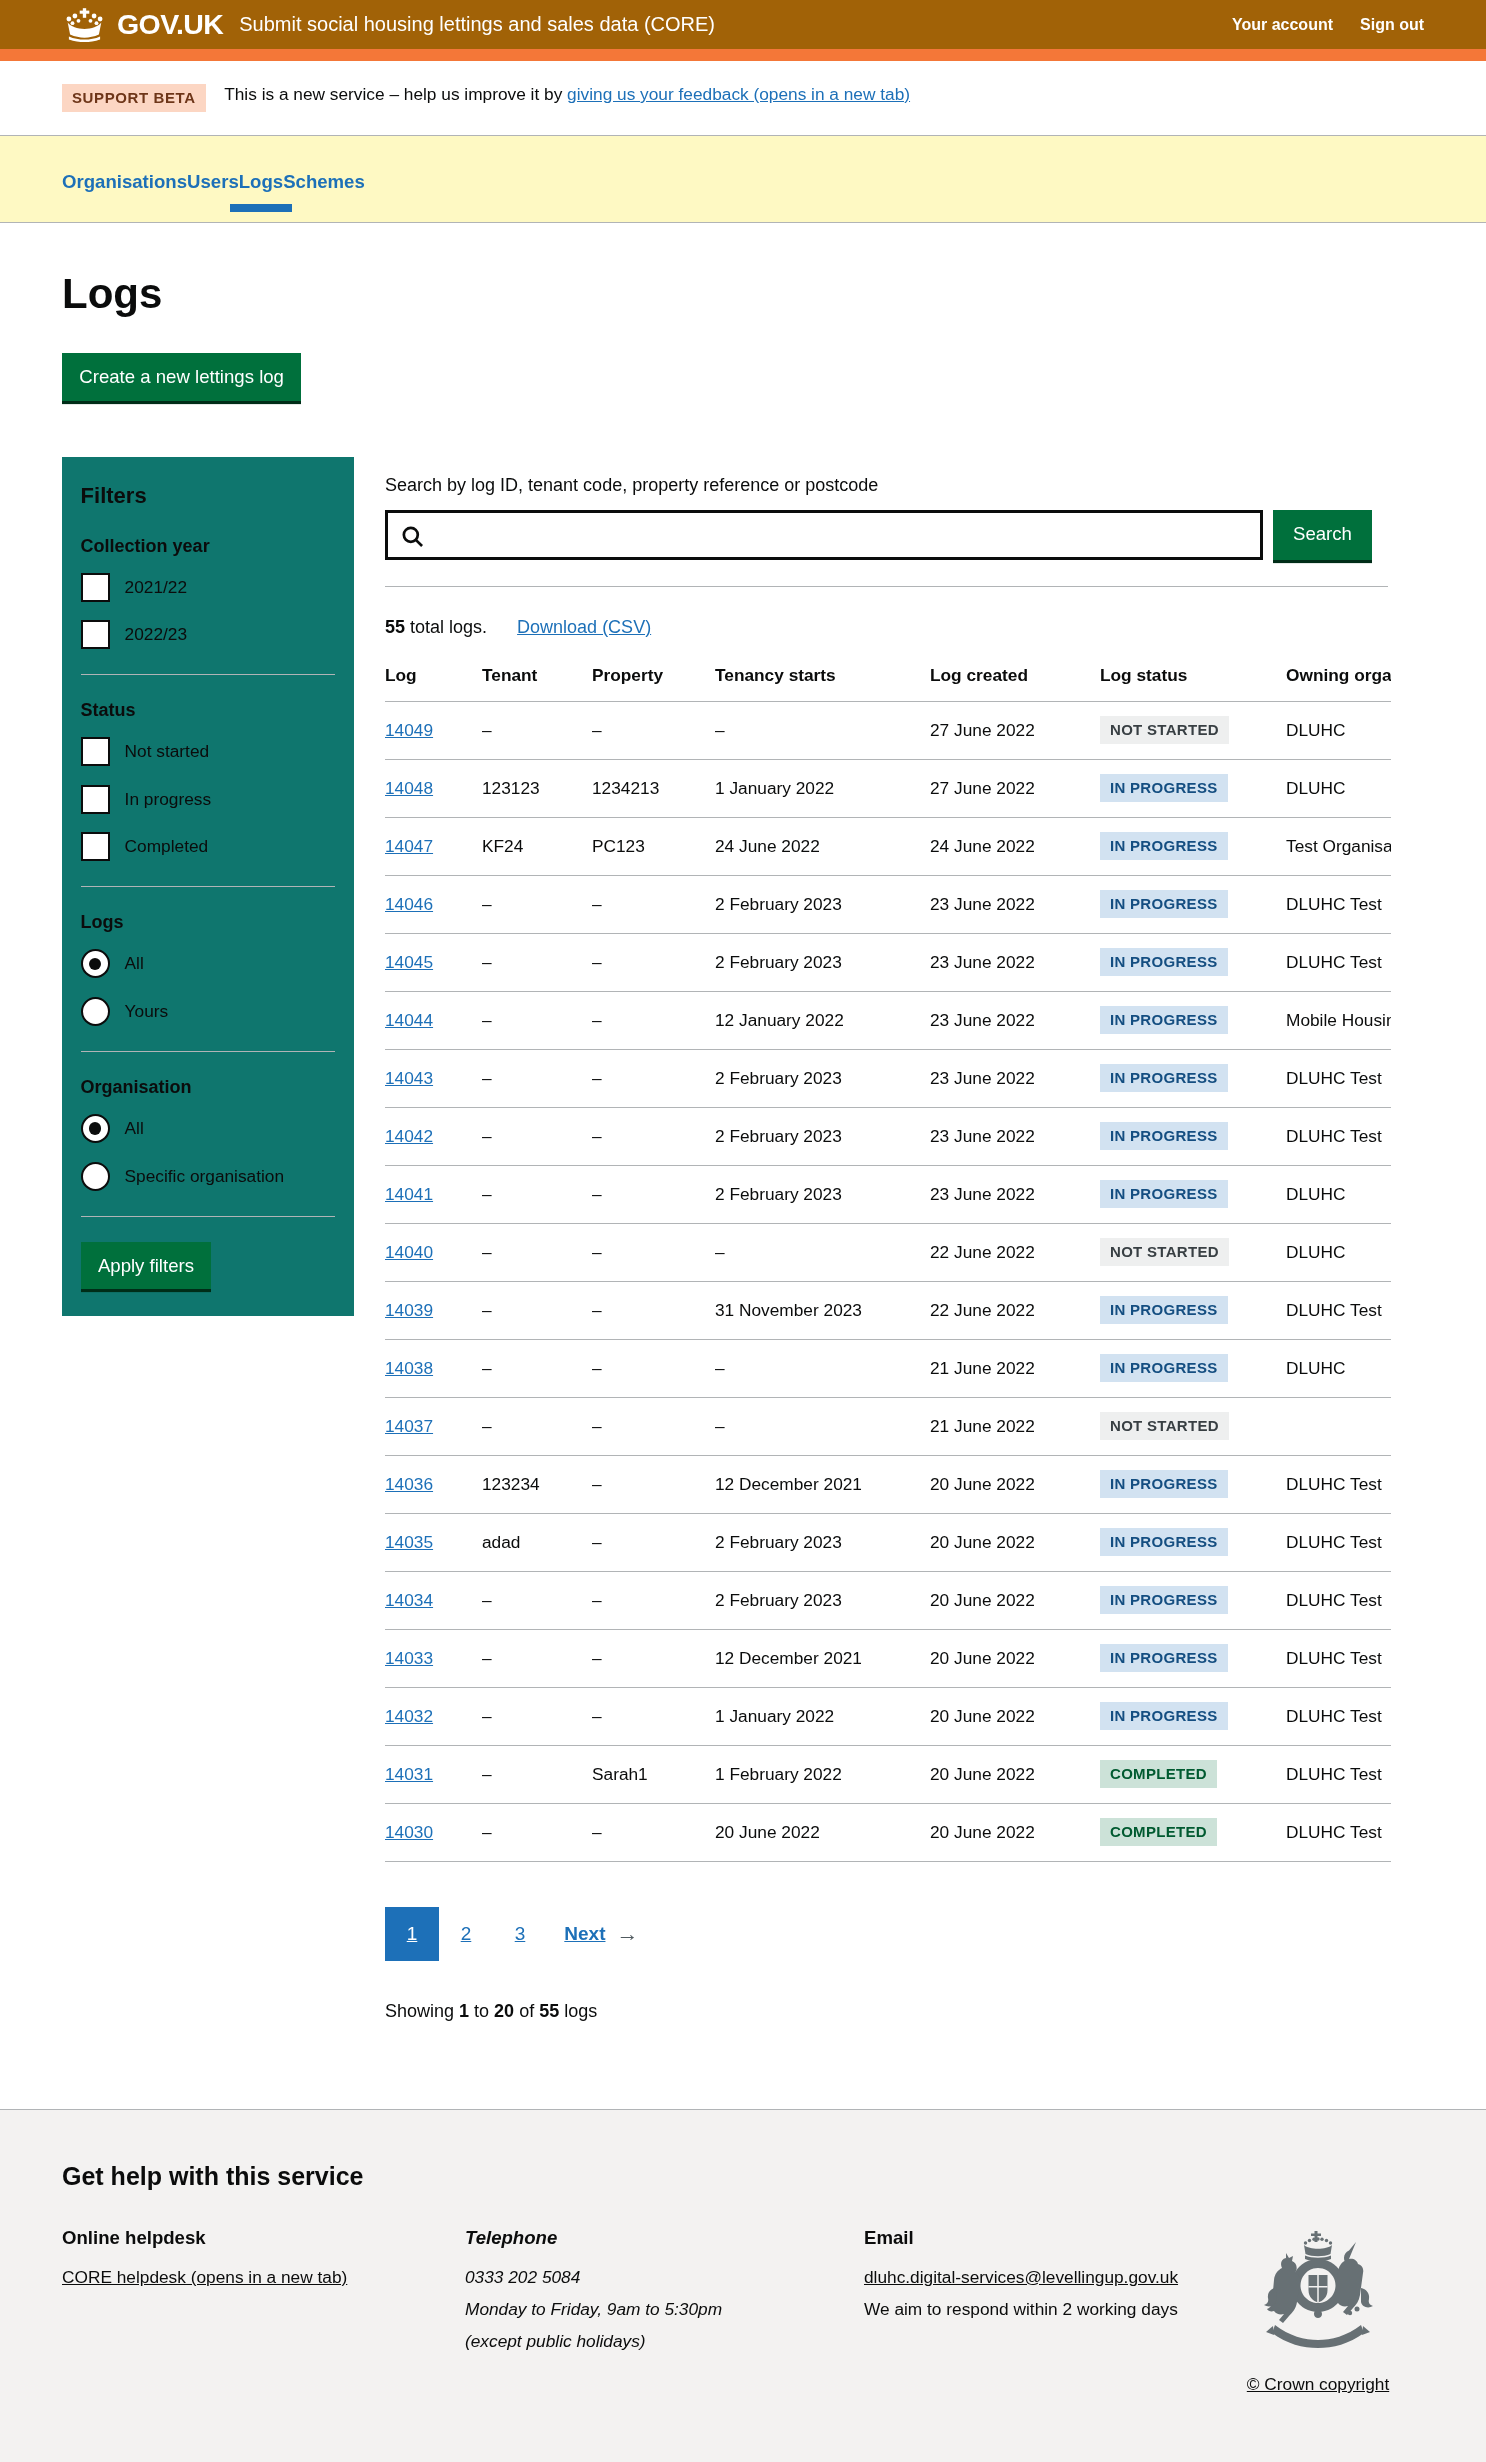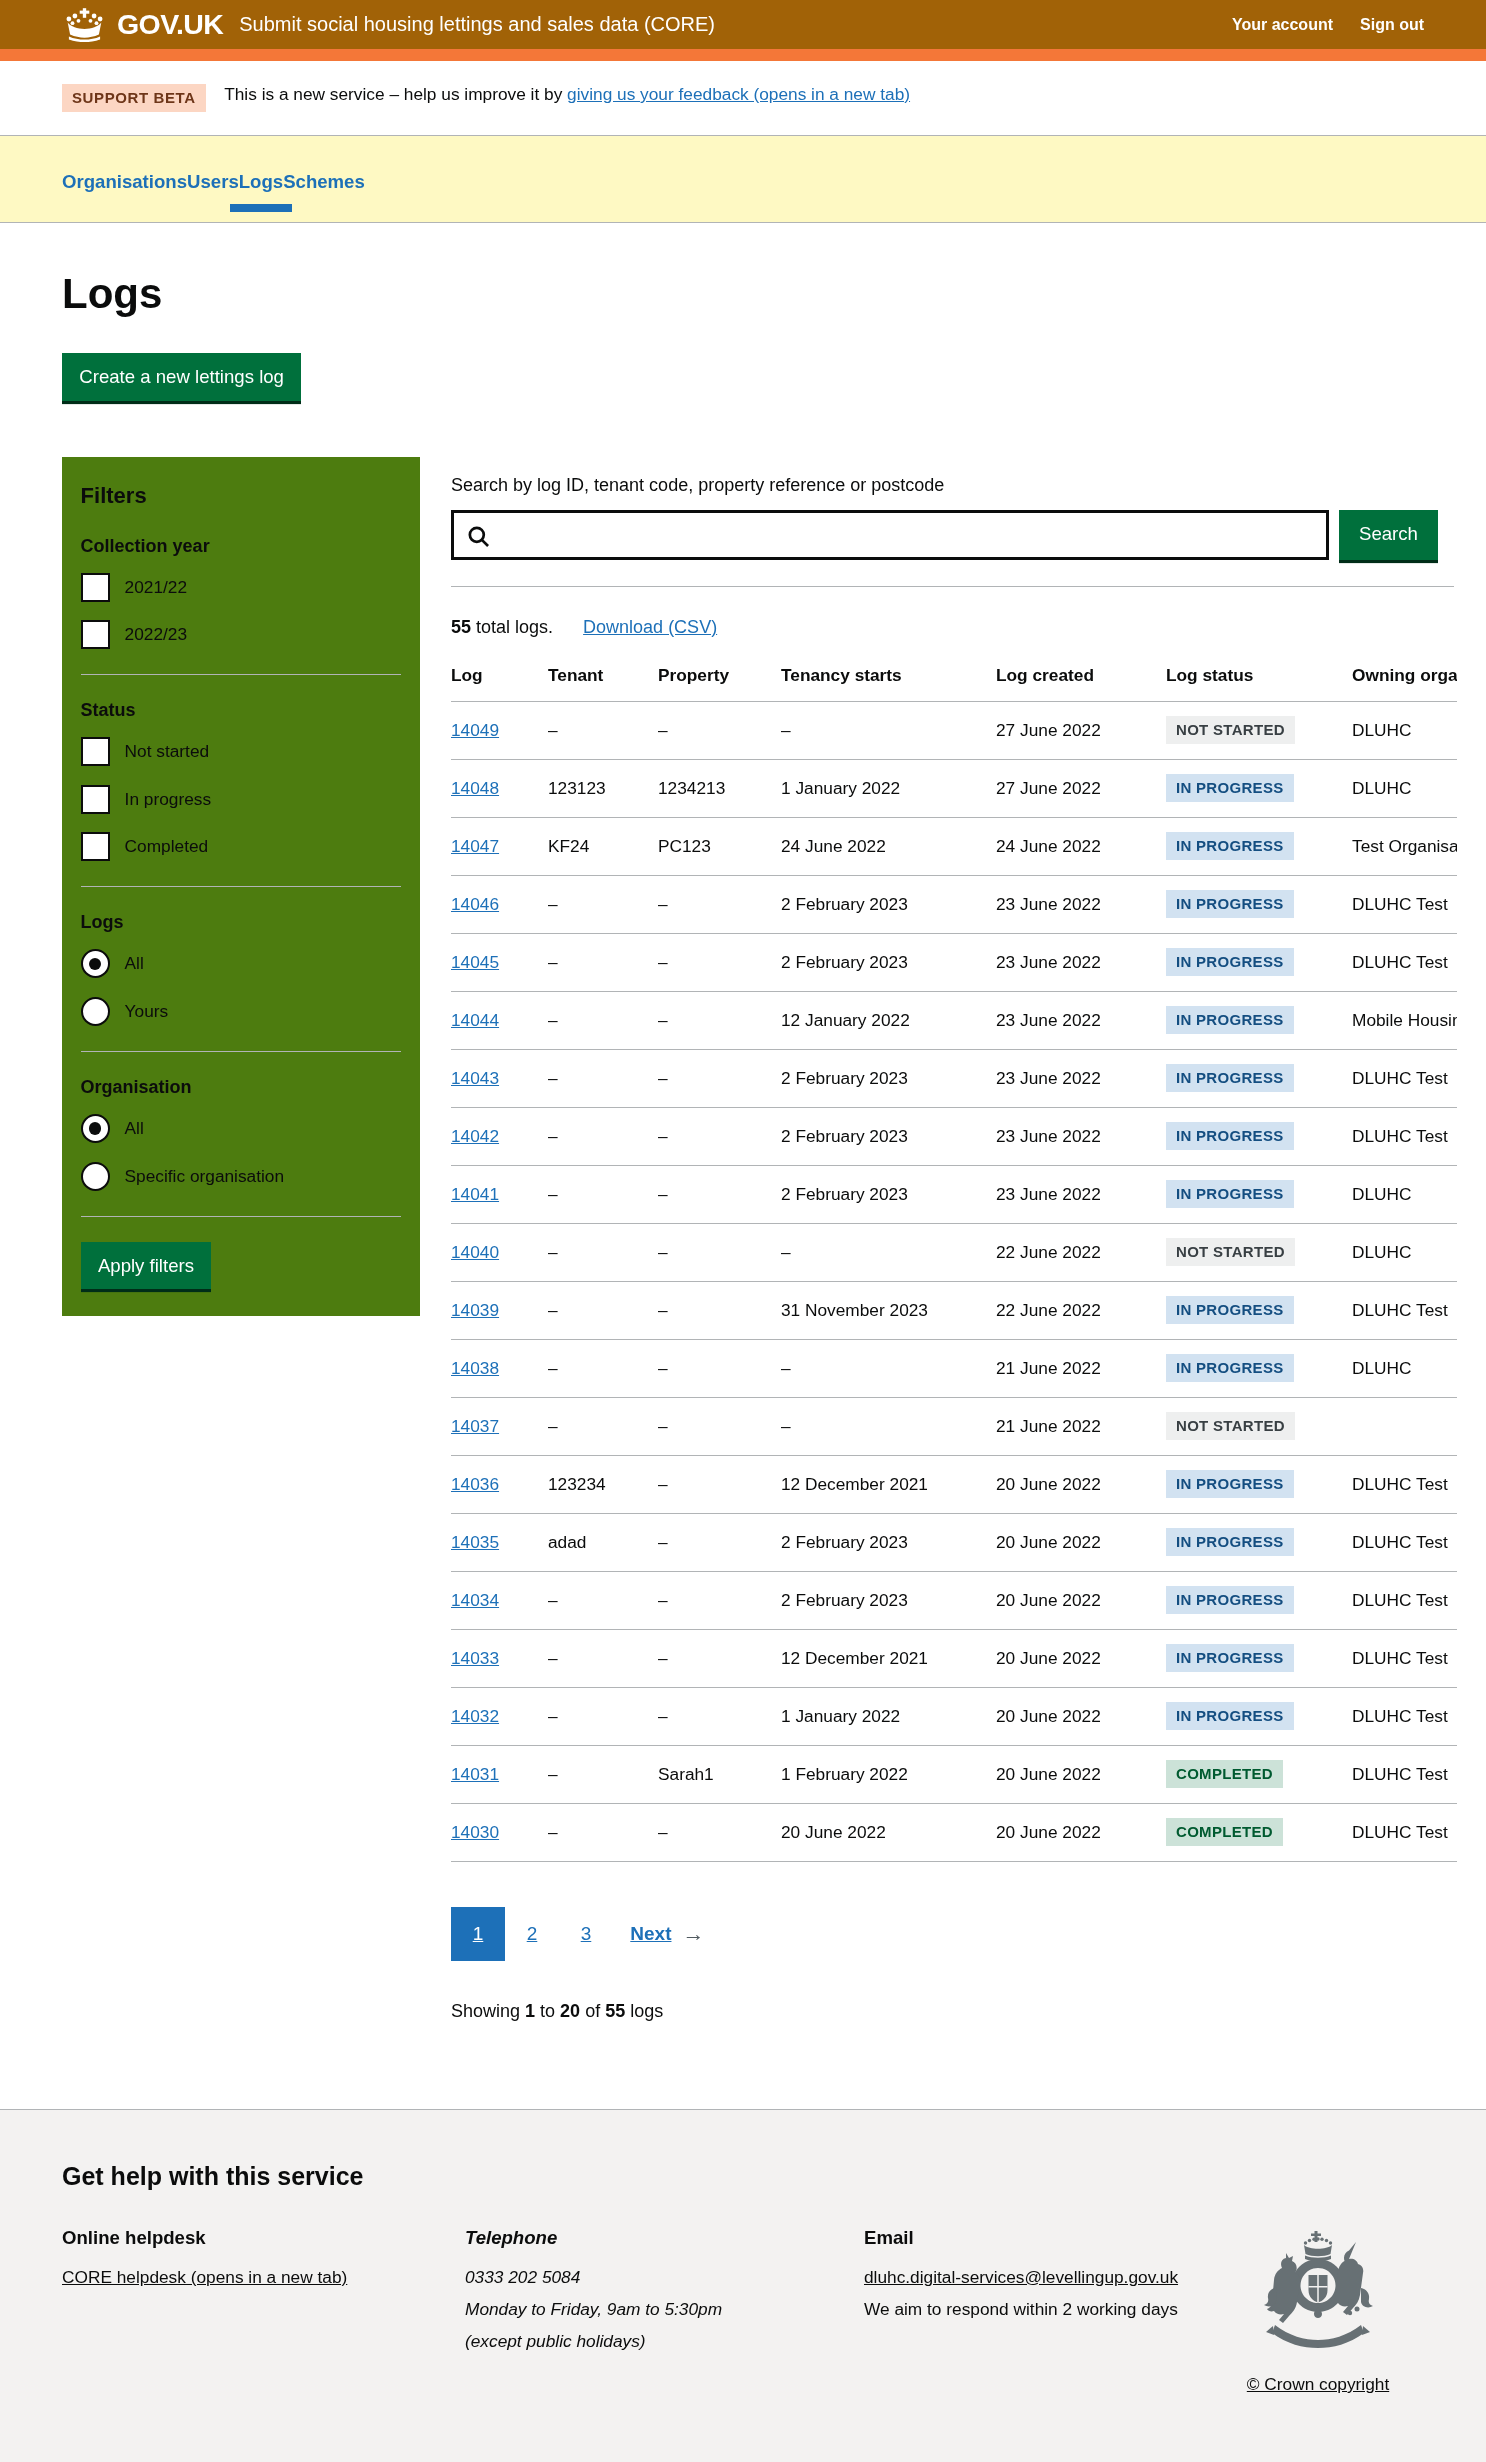--- a/index.html
+++ b/index.html
@@ -29,21 +29,21 @@
     color:#1d70b8;text-decoration:none;position:relative;}
   .nav-item.active::after{content:"";position:absolute;left:-8.7px;right:-8.7px;bottom:-1.2px;height:7.4px;background:#1d70b8;}
   
   .main{padding:0 62px;}
   h1.page-title{font-size:42px;font-weight:700;margin:47px 0 35px;}
   .btn-green{display:inline-block;background:#00703c;color:#fff;font-size:18.6px;line-height:1;
     padding:15px 17.3px 13.6px;box-shadow:0 3.1px 0 #002d18;border:none;cursor:pointer;
     font-family:"Liberation Sans",sans-serif;}
   .layout{display:flex;margin-top:56px;align-items:flex-start;}
   
-  .filters{width:358px;flex:none;background:#4d7c0f;padding:21px 18.6px 27px;box-sizing:border-box;}
+  .filters{width:292px;flex:none;background:#0f766e;padding:21px 18.6px 27px;box-sizing:border-box;}
   .filters h2{font-size:22px;font-weight:700;margin:5px 0 27px;}
   .filter-group-label{font-size:18px;font-weight:700;margin:0 0 16px;}
   .option-row{display:flex;align-items:center;margin-bottom:18.6px;}
   .checkbox{width:25px;height:25px;border:2.5px solid #0b0c0c;background:#fff;flex:none;}
   .radio{width:25px;height:25px;border:2.5px solid #0b0c0c;border-radius:50%;background:#fff;flex:none;
     display:flex;align-items:center;justify-content:center;}
   .radio.checked::after{content:"";width:12.4px;height:12.4px;border-radius:50%;background:#0b0c0c;}
   .option-label{margin-left:15px;font-size:17.3px;}
   .filter-divider{border:none;border-top:1.2px solid #b1b4b6;margin:25px 0;}
   

